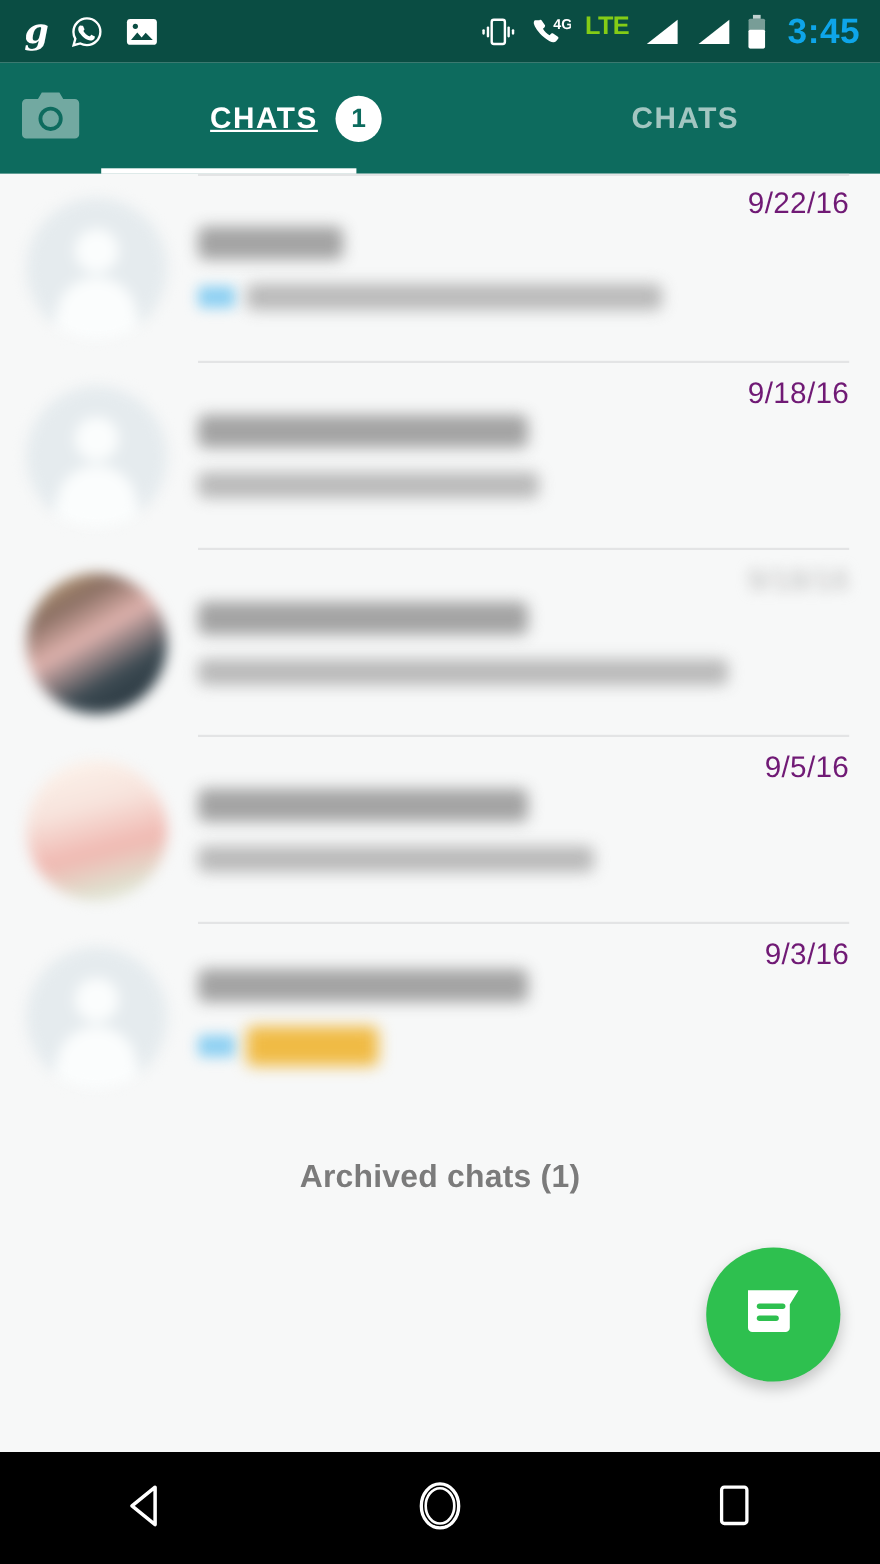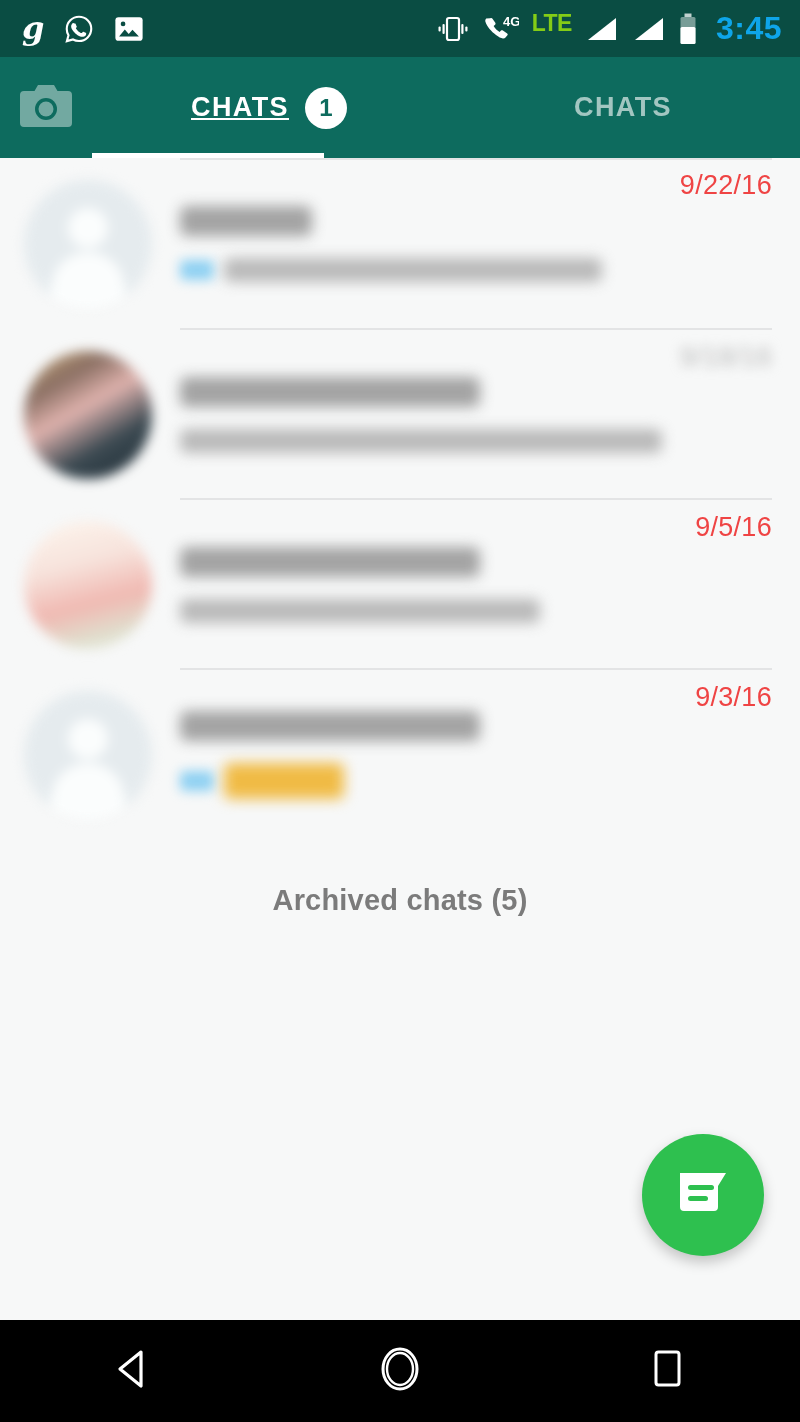--- a/index.html
+++ b/index.html
@@ -95,21 +95,21 @@
   .ticks {
     width:34px; height:20px; flex:none;
     background:#8ed0f2; border-radius:4px; filter:blur(6px);
   }
   .msg-blur {
     height:24px; border-radius:6px;
     background:#b3b3b3; filter:blur(7px); opacity:0.9;
   }
   .msg-blur.hl { background:#f0bb45; opacity:1; height:36px; }
   .date {
-    flex:none; margin-left:18px; font-size:27px; color:#ef4444;
+    flex:none; margin-left:18px; font-size:27px; color:#701a75;
     align-self:flex-start; padding-top:12px; letter-spacing:0.3px;
   }
   .date.blurred { filter:blur(6px); color:#b9b9b9; }
   .divider {
     position:absolute; left:180px; right:28px; bottom:0;
     height:2px; background:#e3e4e5;
   }
   .divider.top { top:0; bottom:auto; }
 
   .archived {
@@ -233,20 +233,34 @@
         <div class="title-blur" style="width:132px;"></div>
         <div class="msg-line">
           <div class="ticks"></div>
           <div class="msg-blur" style="width:378px;"></div>
         </div>
       </div>
       <div class="date">9/22/16</div>
       <div class="divider"></div>
     </div>
 
+    <div class="row">
+      <div class="avatar">
+        <div class="head"></div>
+        <div class="body"></div>
+      </div>
+      <div class="rowmain">
+        <div class="title-blur" style="width:300px;"></div>
+        <div class="msg-line">
+          <div class="msg-blur" style="width:310px;"></div>
+        </div>
+      </div>
+      <div class="date">9/18/16</div>
+      <div class="divider"></div>
+    </div>
 
     <div class="row">
       <div class="avatar photo-a">
         
         
       </div>
       <div class="rowmain">
         <div class="title-blur" style="width:300px;"></div>
         <div class="msg-line">
           <div class="msg-blur" style="width:540px;"></div>
@@ -280,21 +294,21 @@
         <div class="title-blur" style="width:300px;"></div>
         <div class="msg-line">
           <div class="ticks"></div>
           <div class="msg-blur hl" style="width:120px;"></div>
         </div>
       </div>
       <div class="date">9/3/16</div>
     </div>
 
     <div class="archived">
-      <span>Archived chats (5)</span>
+      <span>Archived chats (1)</span>
     </div>
   </div>
 
   <div class="fab">
     <span>
       <svg width="58" height="52" viewBox="0 0 58 52">
         <path d="M6 6h46l-8 13v21a4 4 0 0 1-4 4H10a4 4 0 0 1-4-4V6z" fill="#ffffff"></path>
         <rect x="14" y="18" width="26" height="5" rx="2.5" fill="#2ec04f"></rect>
         <rect x="14" y="29" width="20" height="5" rx="2.5" fill="#2ec04f"></rect>
       </svg>

